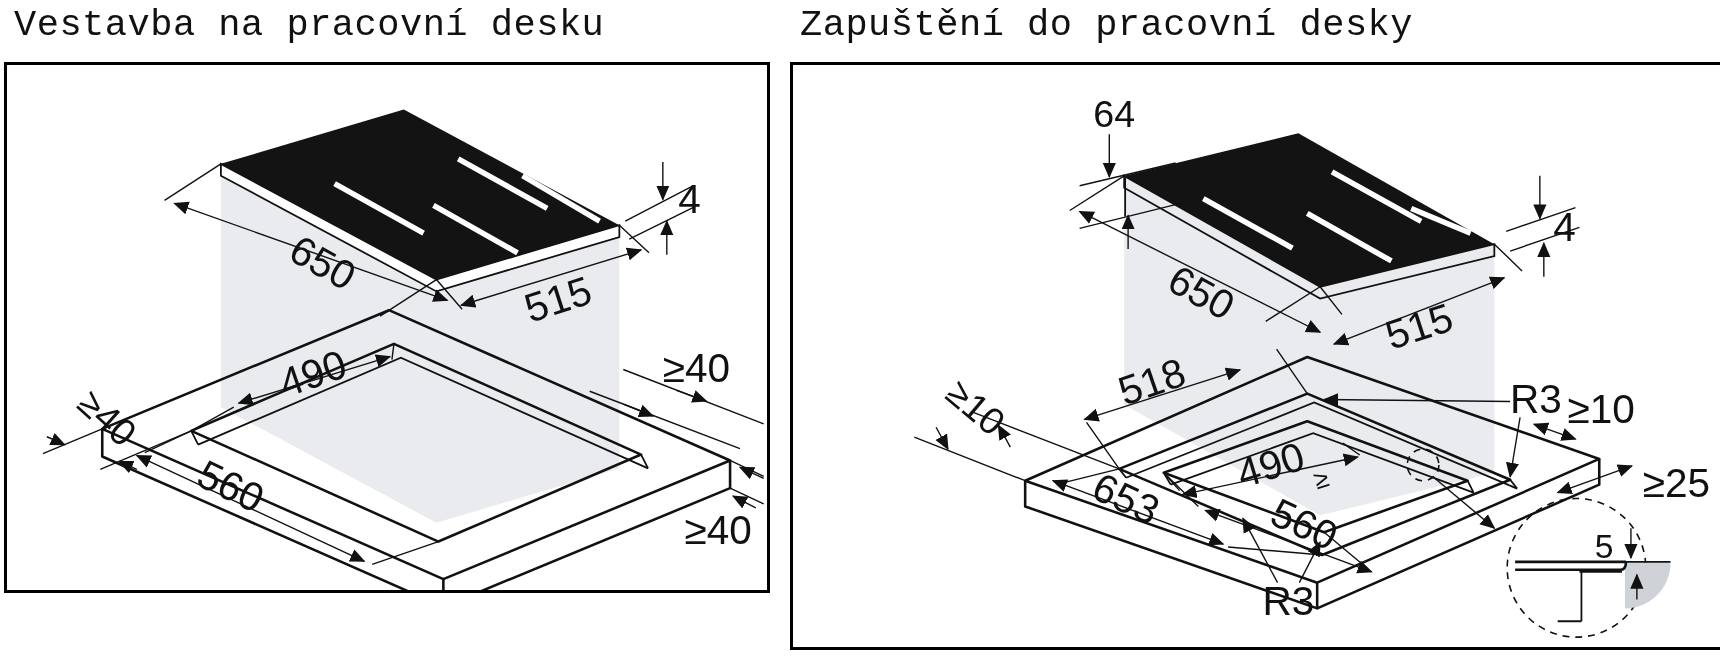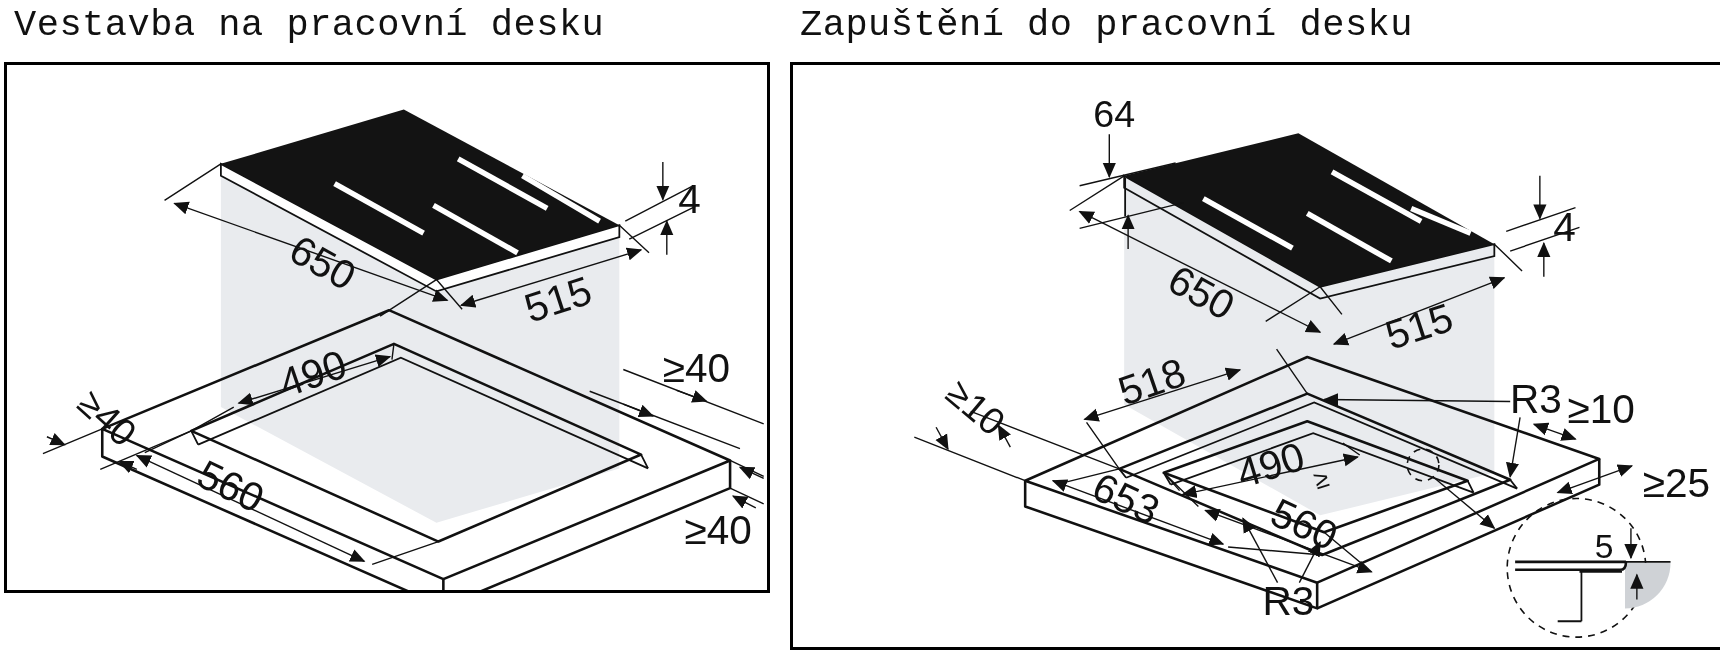--- a/index.html
+++ b/index.html
@@ -21,21 +21,21 @@
   .t  { text-anchor:middle; dominant-baseline:central; }
   .d  { font-size:41px; }
   .d38{ font-size:38px; }
   .d34{ font-size:34px; }
   .d26{ font-size:26px; }
 </style>
 </head>
 <body>
 
 <div class="title" id="title-left">Vestavba na pracovní desku</div>
-<div class="title" id="title-right">Zapuštění do pracovní desku</div>
+<div class="title" id="title-right">Zapuštění do pracovní desky</div>
 
 <div class="panel" id="panel-left">
 <svg viewBox="0 0 766 531">
   <defs>
     <marker id="aL" viewBox="0 0 12 12" refX="11" refY="6" markerWidth="11" markerHeight="11" orient="auto-start-reverse">
       <path d="M0,0.8 L12,6 L0,11.2 Z" fill="#111"></path>
     </marker>
   </defs>
 
   <g>

